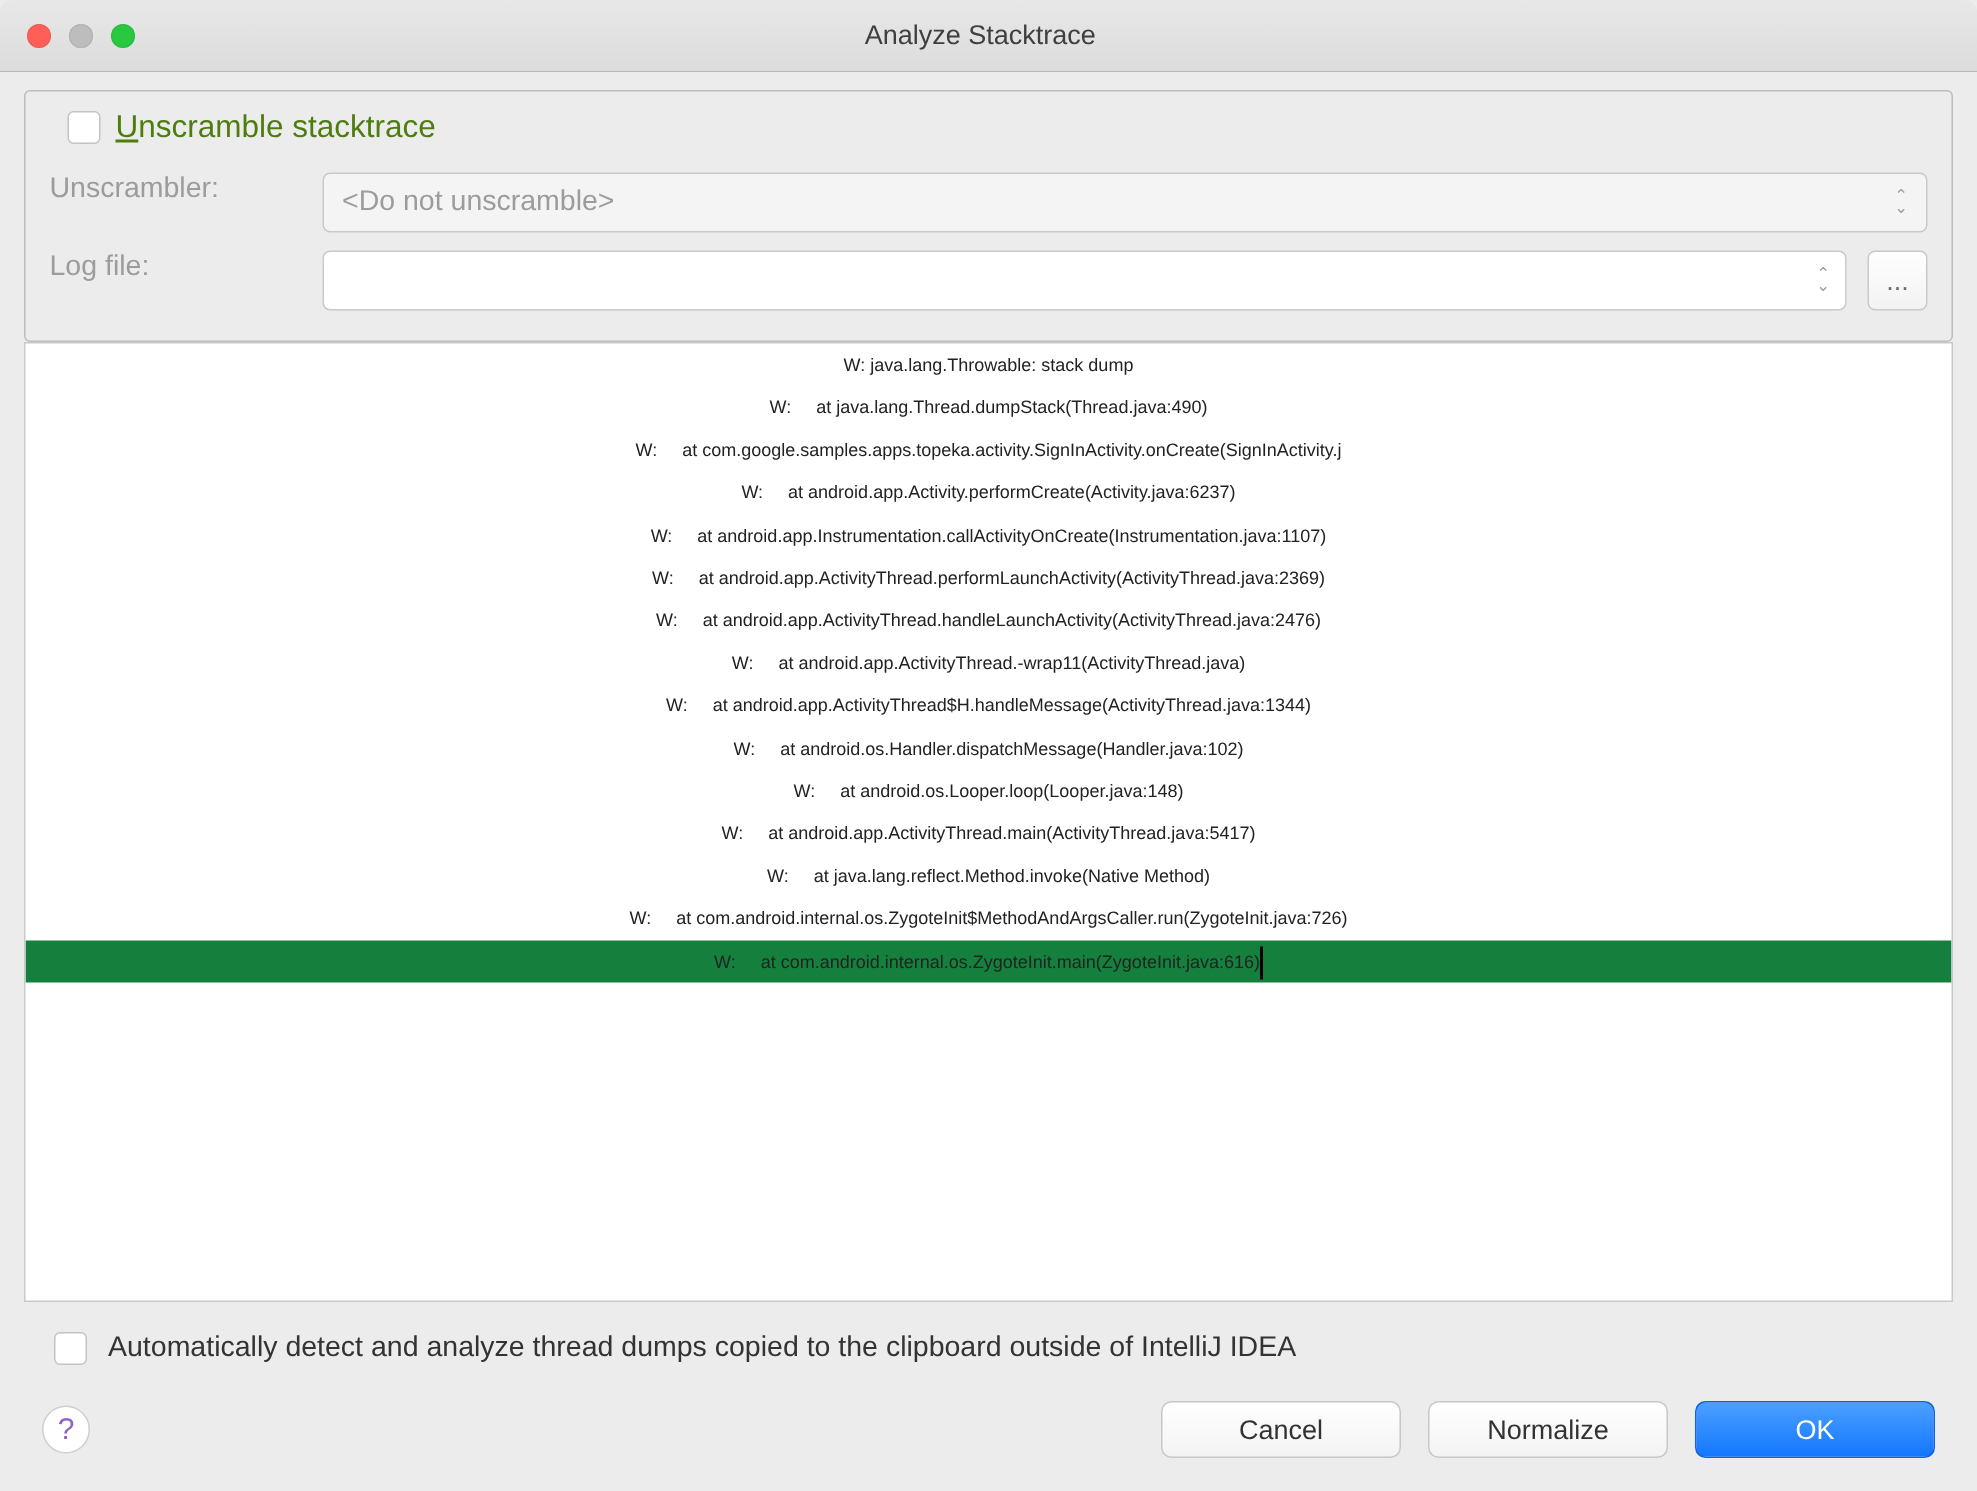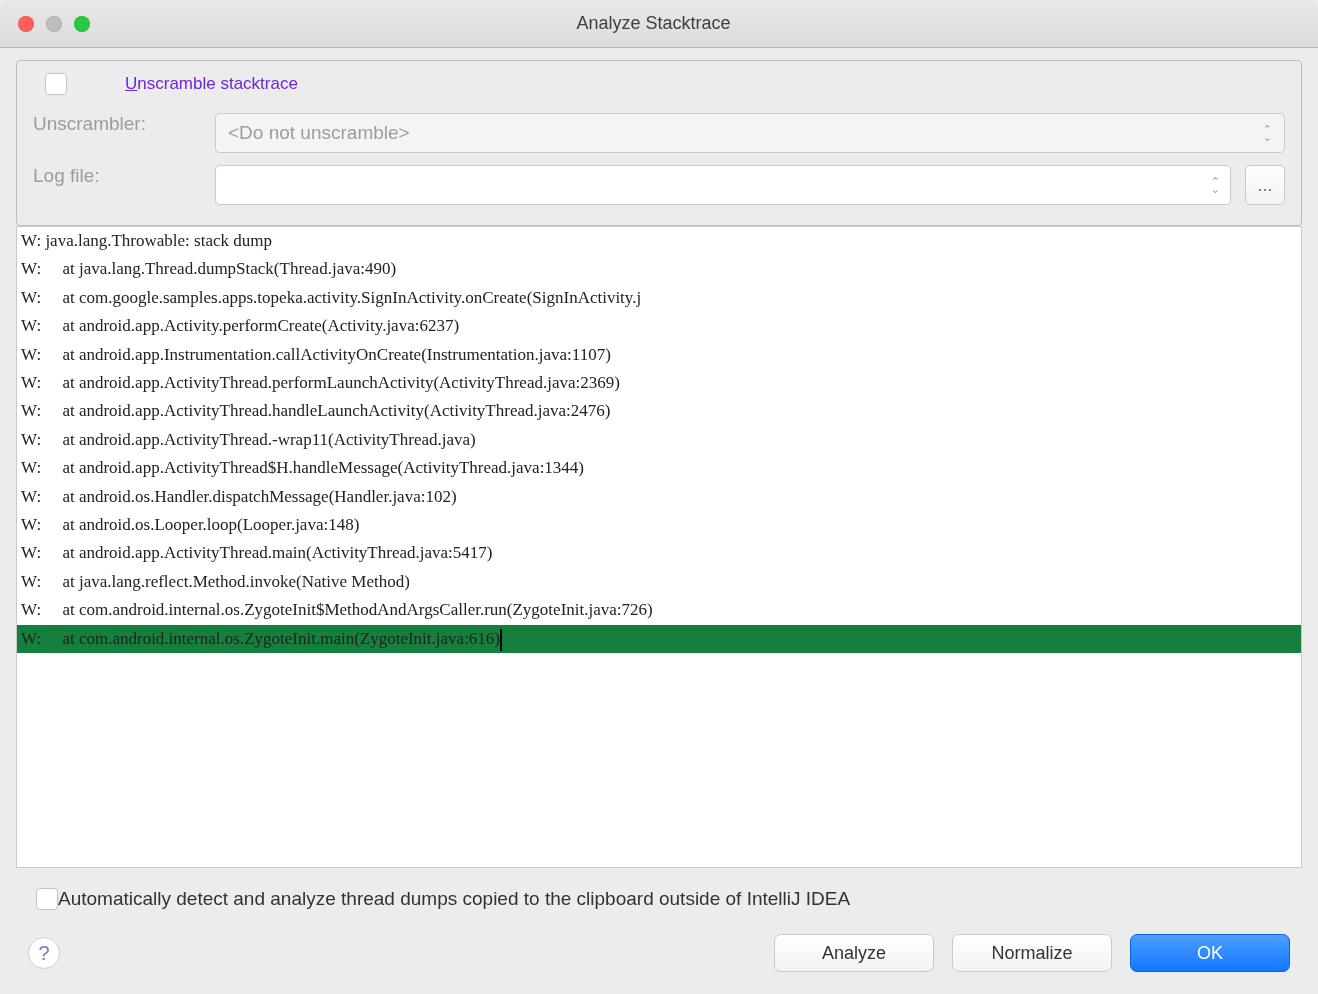--- a/index.html
+++ b/index.html
@@ -62,23 +62,22 @@
       padding: 2px 10px 12px 16px;
     }
     .chk {
       width: 22px;
       height: 22px;
       border: 1px solid #c4c4c4;
       border-radius: 4px;
       background: #fff;
     }
     .unscramble-label {
-      color: #6d28d9;
-      font-size: 17px;
-      margin-left: 48px;
+      color: #4d7c0f;
+      font-size: 21px;
     }
     .unscramble-label .u { text-decoration: underline; }
     .field-row {
       display: flex;
       align-items: flex-start;
       gap: 14px;
       padding: 6px 4px;
     }
     .field-label {
       color: #9c9c9c;
@@ -141,45 +140,47 @@
       padding: 18px 6px 10px 6px;
     }
     .trace-area {
       flex: 1;
       border: 1px solid #c9c9c9;
       background: #fff;
       overflow: hidden;
       position: relative;
     }
     .trace-lines {
-      font-family: Liberation Serif, serif;
-      font-size: 17px;
+      font-family: Liberation Sans, sans-serif;
+      font-size: 12px;
       color: #222;
       white-space: pre;
       line-height: 28.4px;
+      text-align: center;
     }
     .trace-line {
       padding: 0 4px;
       white-space: pre;
     }
     .trace-line.hl {
       background: #15803d;
       position: relative;
     }
     .cursor {
       display: inline-block;
       width: 2px;
       height: 22px;
       background: #000;
       vertical-align: middle;
       margin-left: 0;
     }
     .bottom-check {
       display: flex;
       align-items: center;
+      gap: 14px;
       padding: 20px 8px 8px 20px;
     }
     .bottom-check-label {
       font-size: 19px;
       color: #333;
     }
     .dialog-buttons {
       display: flex;
       align-items: center;
       padding: 16px 12px 6px 12px;
@@ -275,21 +276,21 @@
     <div class="chk"></div>
     <span class="bottom-check-label">Automatically detect and analyze thread dumps copied to the clipboard outside of IntelliJ IDEA</span>
   </div>
 
   <div class="dialog-buttons">
     <div class="help-btn">
       <span>?</span>
     </div>
     <div class="btn-group">
       <div class="btn">
-          <span>Analyze</span>
+          <span>Cancel</span>
         </div>
       <div class="btn">
           <span>Normalize</span>
         </div>
       <div class="btn primary">
           <span>OK</span>
         </div>
     </div>
   </div>
 

